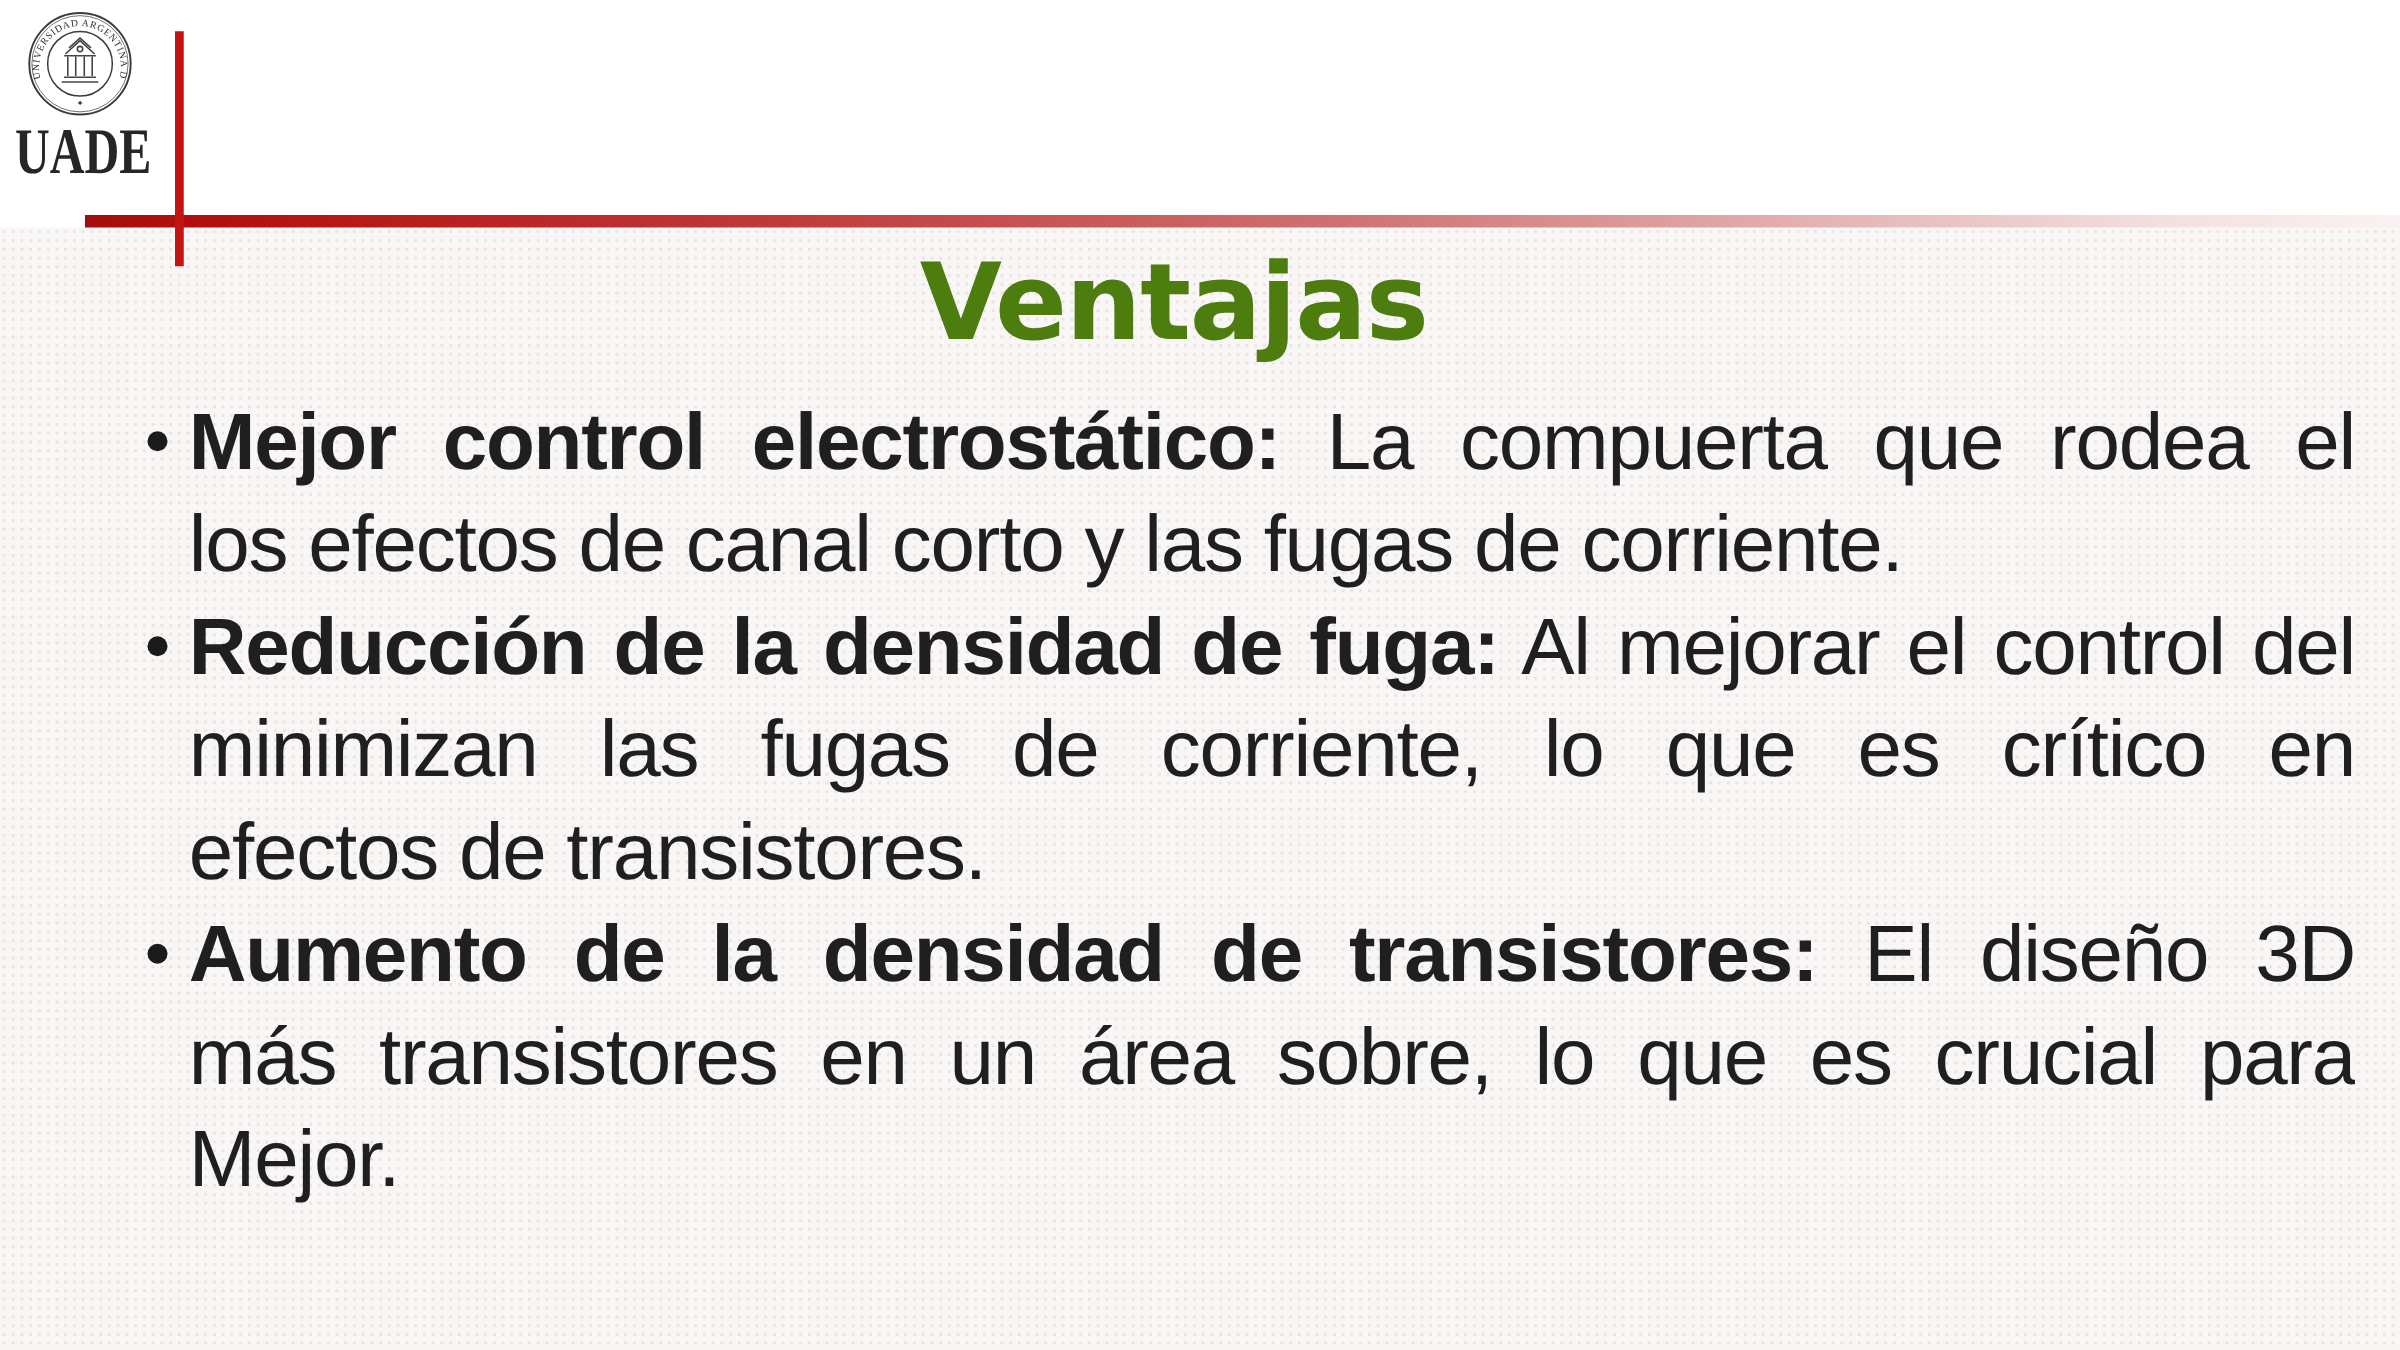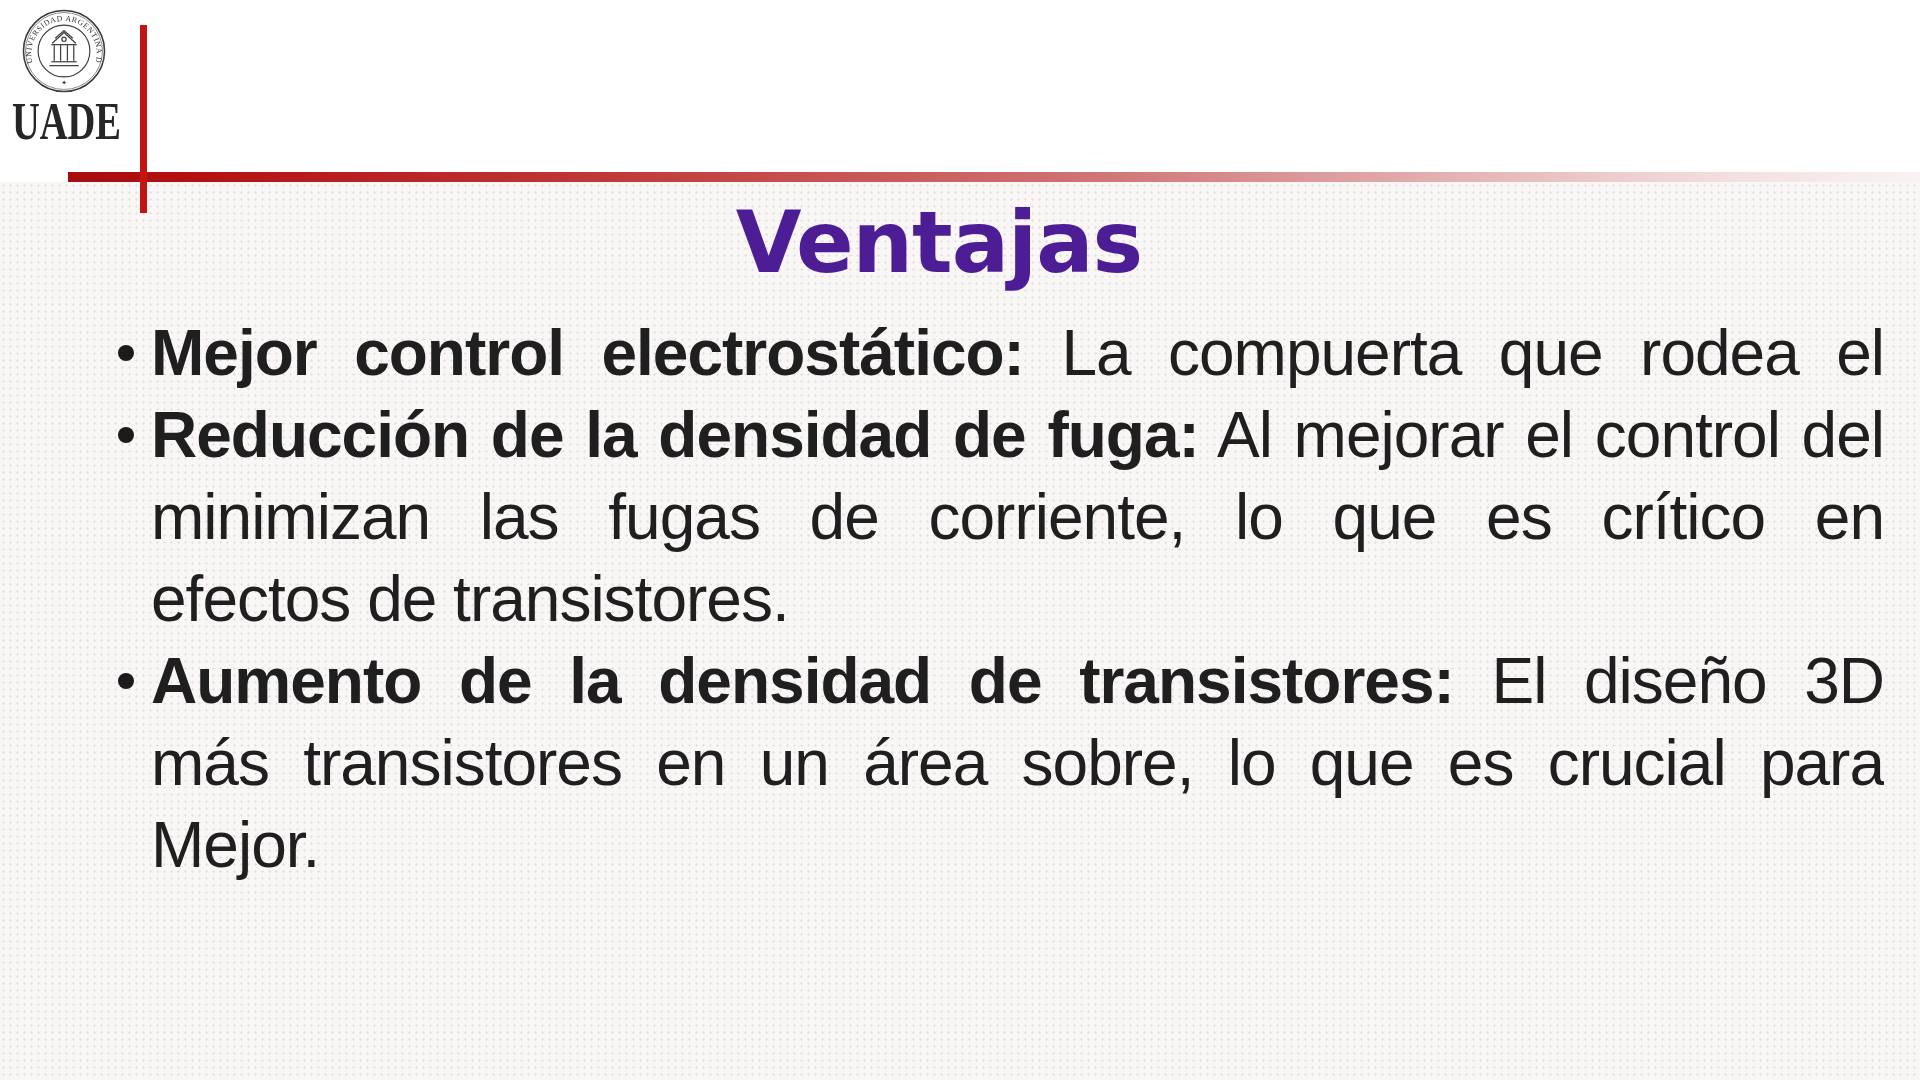--- a/index.html
+++ b/index.html
@@ -43,21 +43,21 @@
     color:#262626;letter-spacing:0px;
     transform:scaleX(0.74);transform-origin:left top;white-space:nowrap;
     line-height:1;
   }
 
   
   .title{
     position:absolute;left:0;top:196px;width:1878px;
     text-align:center;
     font-family:"DejaVu Sans",sans-serif;font-weight:bold;
-    font-size:85px;line-height:1.1;color:#4c1d95;
+    font-size:85px;line-height:1.1;color:#4d7c0f;
     letter-spacing:-1px;
   }
 
   
   .bullets{
     position:absolute;left:116px;top:312px;width:1768px;
     list-style:none;
     font-size:64px;letter-spacing:-1px;color:var(--text);
   }
   .bullet-item{position:relative;padding-left:35px;}
@@ -114,20 +114,21 @@
     </svg>
     <div class="wordmark">UADE</div>
   </div>
 
   <h1 class="title">Ventajas</h1>
 
   <ul class="bullets">
       <li class="bullet-item">
         <span class="bullet-dot"></span>
         <div class="line just"><b>Mejor control electrostático:</b> La compuerta que rodea el canal en tres lados</div>
+        <div class="line">los efectos de canal corto y las fugas de corriente.</div>
       </li>
       <li class="bullet-item">
         <span class="bullet-dot"></span>
         <div class="line just"><b>Reducción de la densidad de fuga:</b> Al mejorar el control del canal, se</div>
         <div class="line just">minimizan las fugas de corriente, lo que es crítico en dispositivos con alta</div>
         <div class="line">efectos de transistores.</div>
       </li>
       <li class="bullet-item">
         <span class="bullet-dot"></span>
         <div class="line just"><b>Aumento de la densidad de transistores:</b> El diseño 3D permite empaquetar</div>

